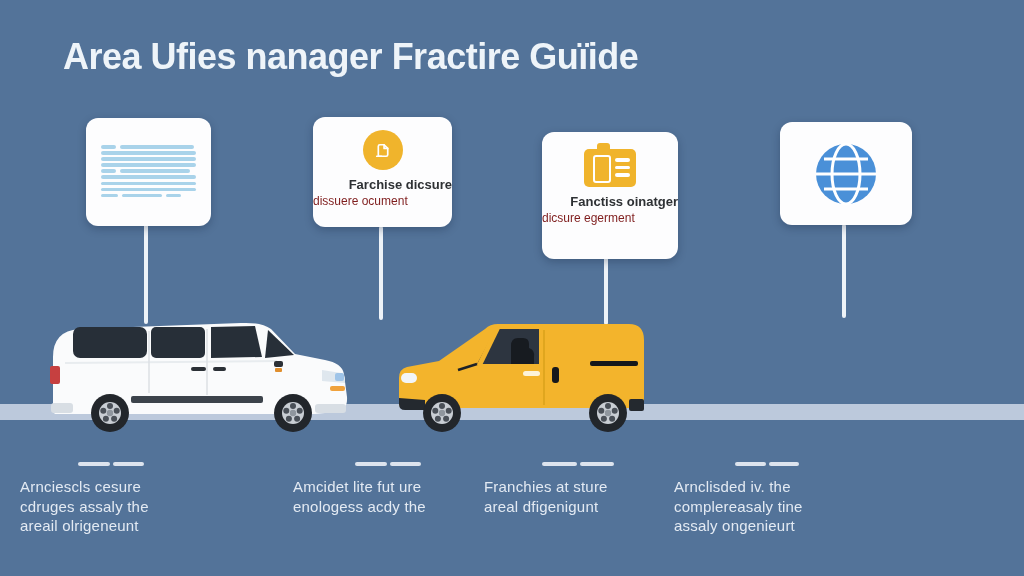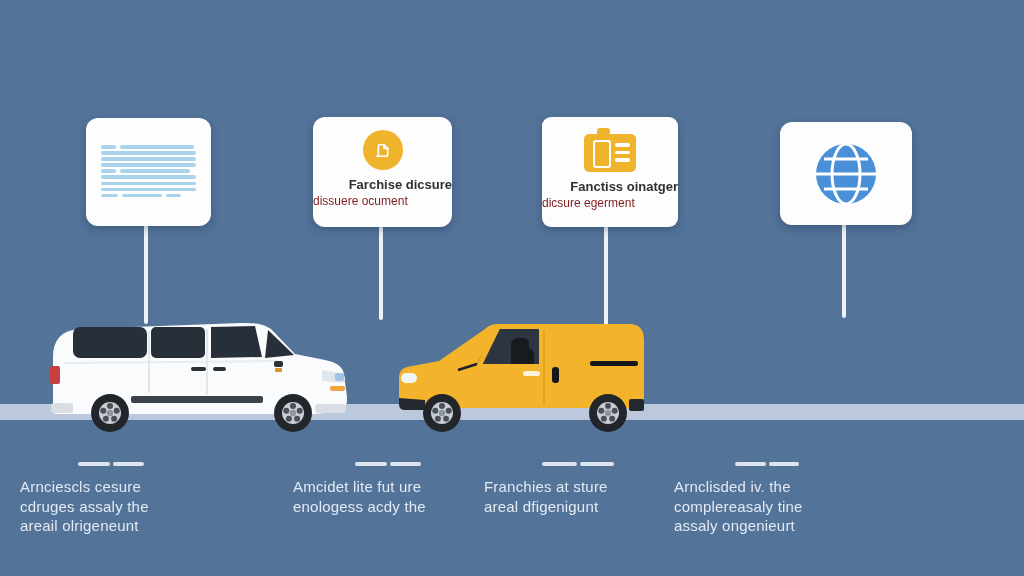--- a/index.html
+++ b/index.html
@@ -18,21 +18,21 @@
   #conn-2{left:379px;top:226px;height:94px;}
   #conn-3{left:604px;top:226px;height:99px;}
   #conn-4{left:842px;top:224px;height:94px;}
 
   .card{
     position:absolute;background:#fdfdfe;border-radius:12px;
     box-shadow:0 3px 9px rgba(15,30,55,0.28);
   }
   #card-1{left:86px;top:118px;width:125px;height:108px;}
   #card-2{left:313px;top:117px;width:139px;height:110px;}
-  #card-3{left:542px;top:117px;width:136px;height:110px;border-radius:9px;}
+  #card-3{left:542px;top:132px;width:136px;height:127px;}
   #card-4{left:780px;top:122px;width:132px;height:103px;}
 
   .doclines{position:absolute;left:15px;right:15px;top:27px;}
   .docrow{display:flex;gap:4px;height:3.5px;margin-bottom:2.6px;}
   .docrow .seg{background:#a9d3ea;border-radius:2px;height:3.5px;}
 
   .circle-icon{
     width:40px;height:40px;border-radius:50%;background:#f0b42c;
     margin:13px auto 7px;display:flex;align-items:center;justify-content:center;
   }
@@ -60,20 +60,21 @@
 
   .van{position:absolute;}
   #van-white{left:45px;top:317px;}
   #van-yellow{left:397px;top:320px;}
 </style>
 </head>
 <body>
 
 <div class="stage">
 
+  <div class="title">Area Ufies nanager Fractire Guïide</div>
 
   <div class="road"></div>
 
   <div class="connector" id="conn-1"></div>
   <div class="connector" id="conn-2"></div>
   <div class="connector" id="conn-3"></div>
   <div class="connector" id="conn-4"></div>
 
   <div class="card" id="card-1">
     <div class="doclines" id="doclines">

